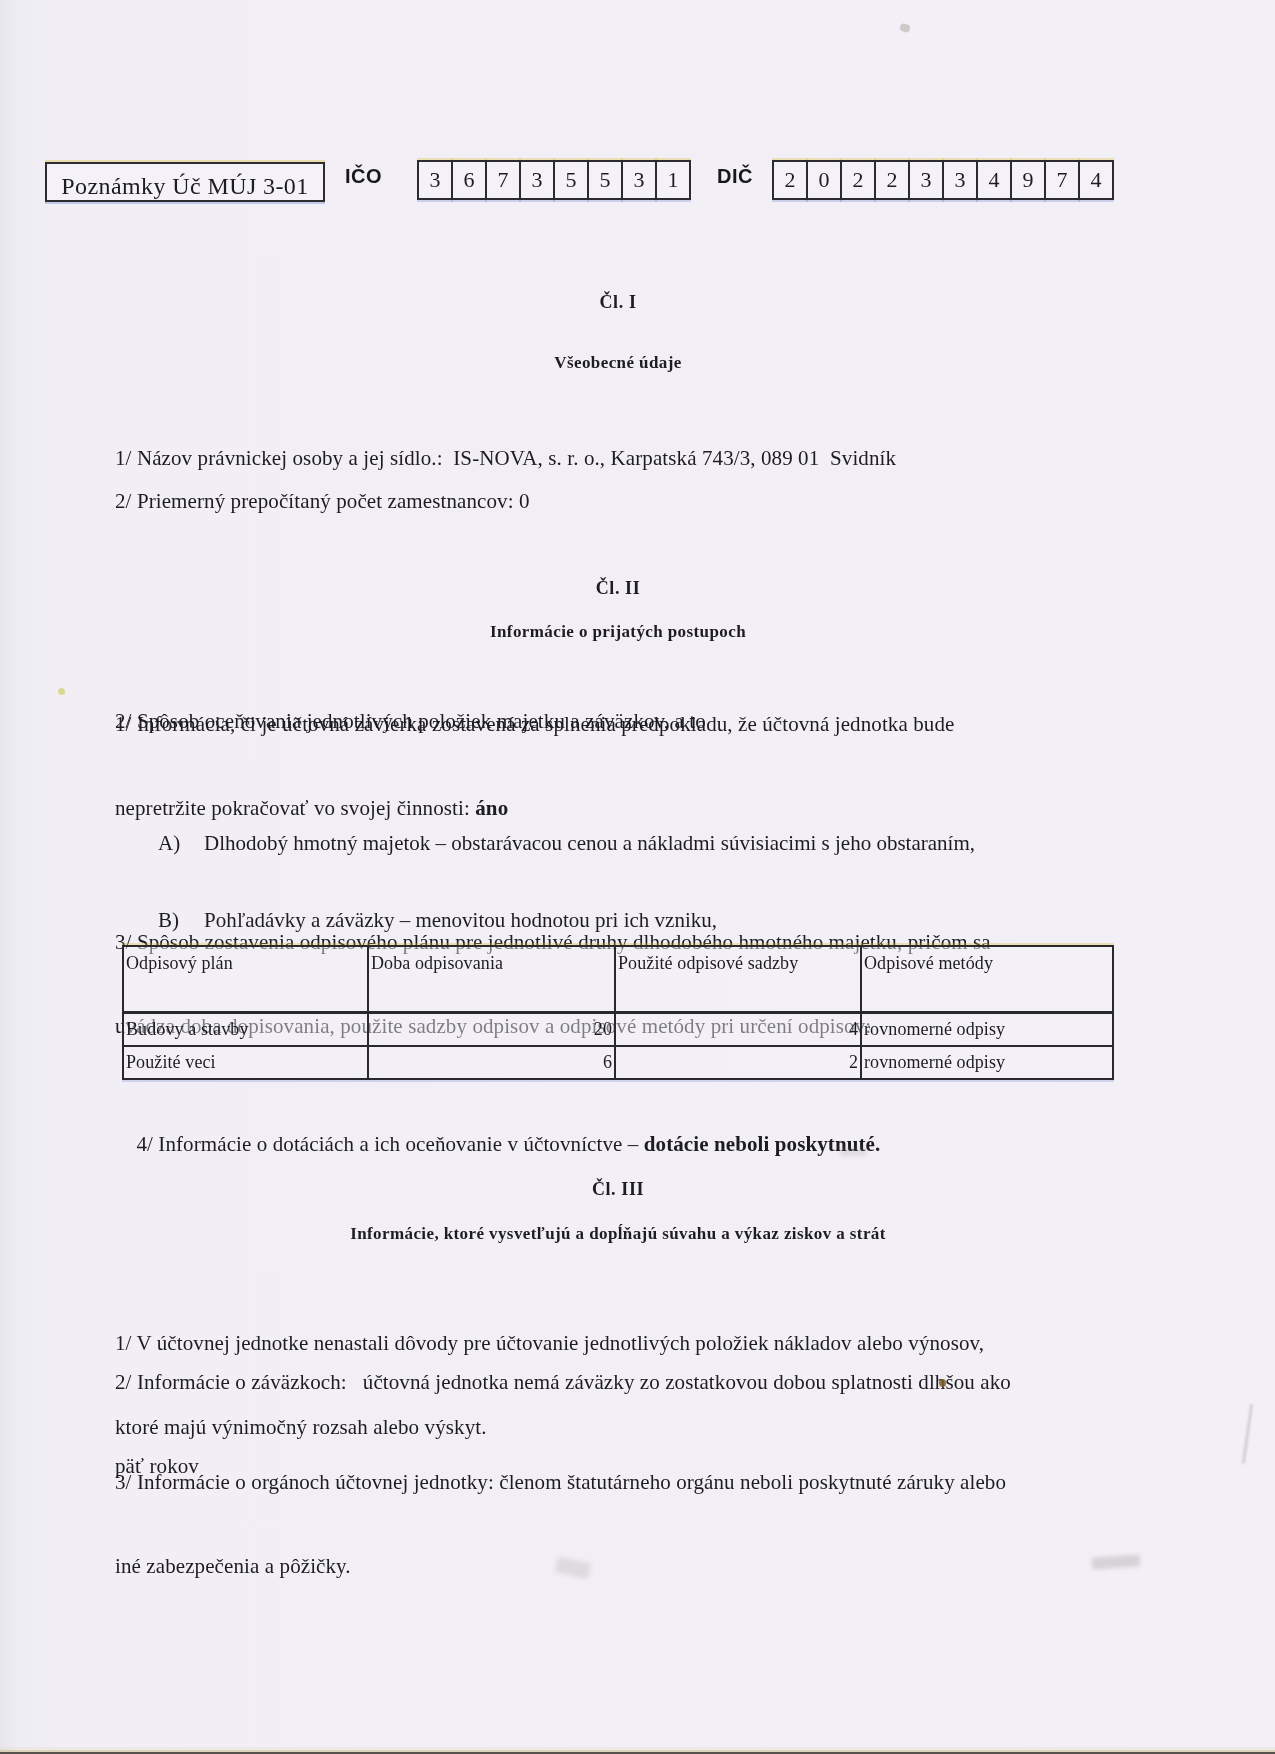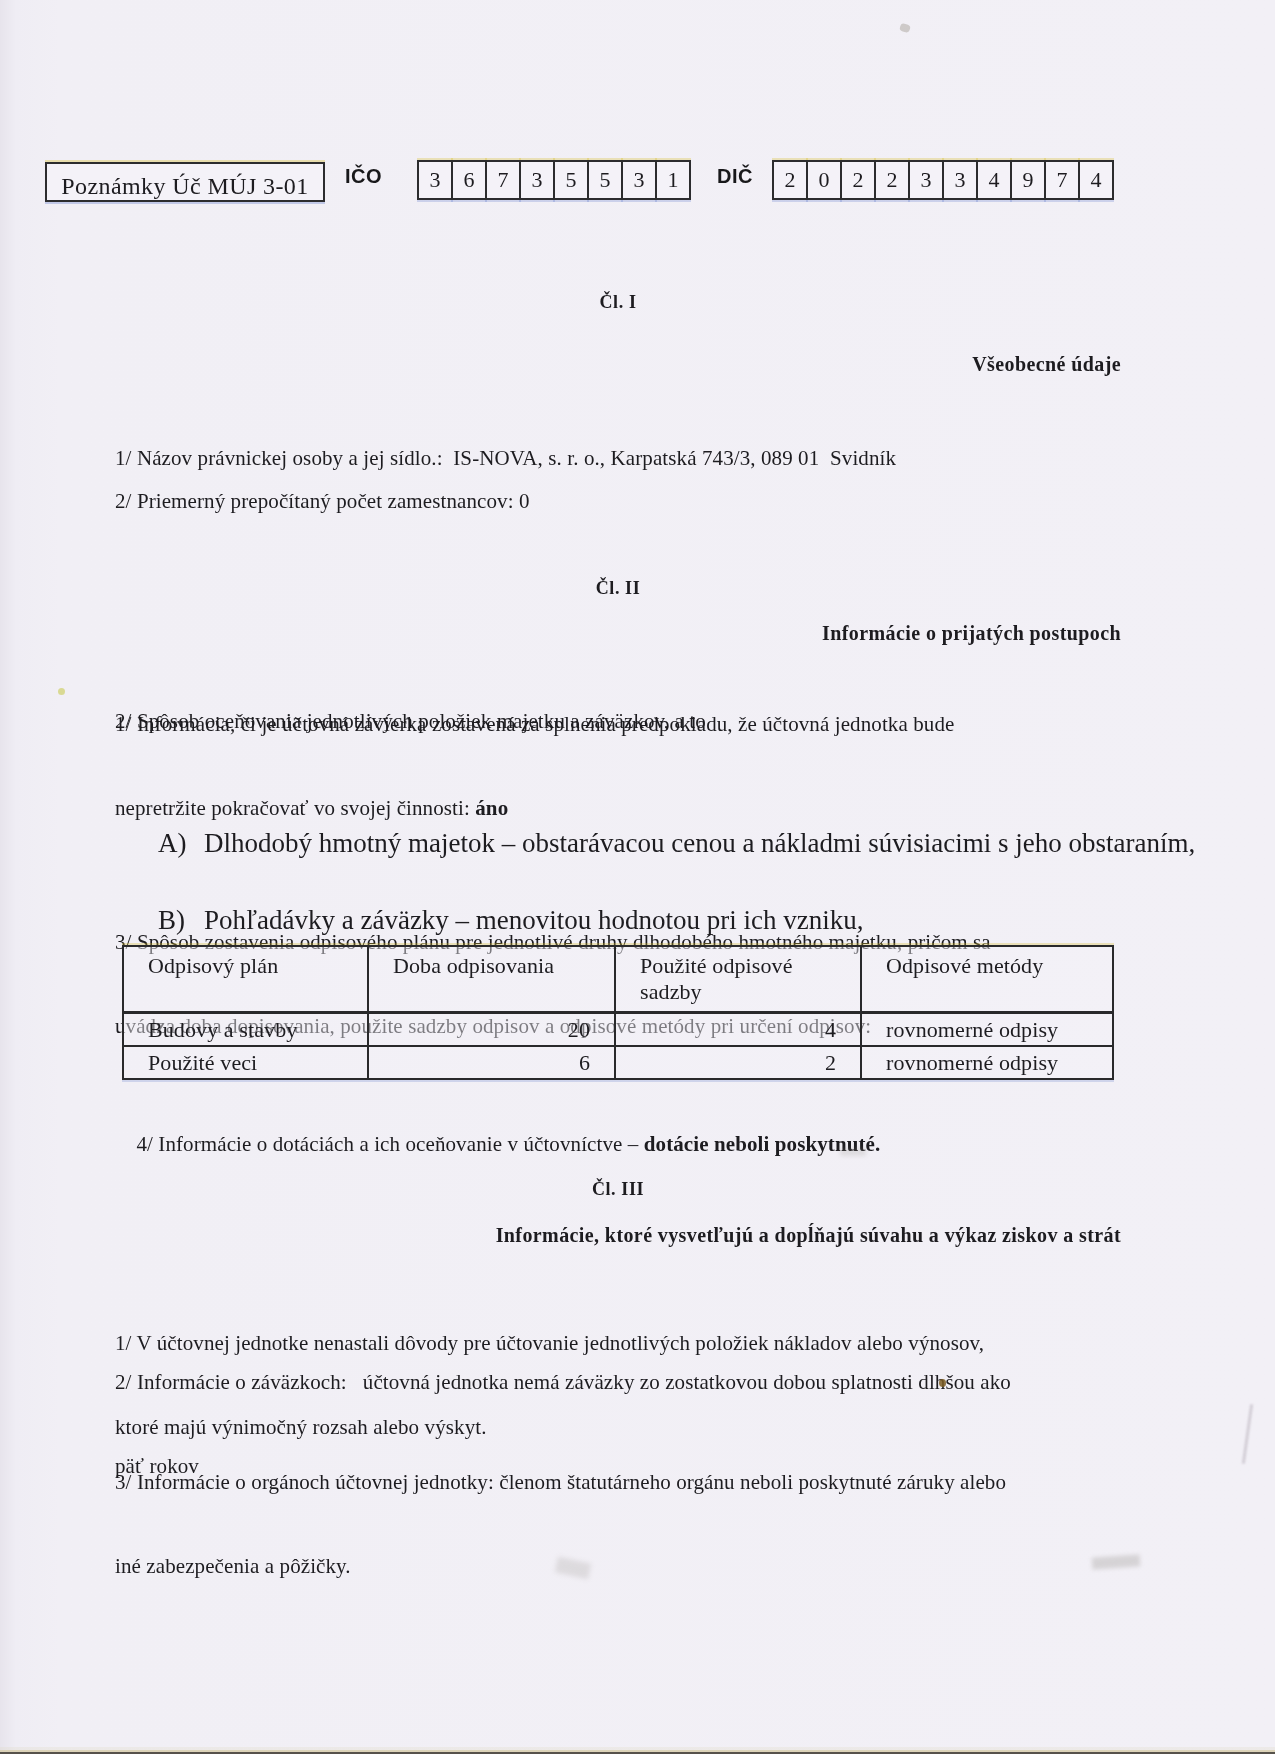--- a/index.html
+++ b/index.html
@@ -39,34 +39,34 @@
     border:2px solid #2c2c2e;background:#f4f2f8;
     display:flex;align-items:center;justify-content:center;
     font-size:22px;
     box-shadow:0 -2px 0 rgba(216,188,40,.3),0 2px 0 rgba(70,100,195,.22);
   }
   .cell:first-child{margin-left:0;}
   
   .h,.p{position:absolute;left:115px;white-space:pre;}
   .h{width:1006px;text-align:center;font-weight:bold;}
   .h-art{font-size:18px;letter-spacing:.6px;}
-  .h-sub{font-size:20px;letter-spacing:.4px;text-align:right;}
+  .h-sub{font-size:17px;letter-spacing:.4px;}
   .p{font-size:21px;line-height:28px;letter-spacing:.1px;}
   .b{font-weight:bold;}
-  .list{position:absolute;left:158px;font-size:27px;line-height:25.5px;white-space:pre;}
+  .list{position:absolute;left:158px;font-size:21px;line-height:25.5px;white-space:pre;}
   .marker{display:inline-block;width:46px;}
   
   .dep-table{
     position:absolute;left:122px;top:945px;
     border-collapse:collapse;background:rgba(244,242,248,.45);
     box-shadow:0 -2px 0 rgba(216,188,40,.3),0 2px 0 rgba(70,100,195,.2);
   }
   .dep-table th,.dep-table td{
-    border:2px solid #29292b;font-size:22px;font-weight:normal;
-    padding:2px 24px;letter-spacing:.1px;
+    border:2px solid #29292b;font-size:18px;font-weight:normal;
+    padding:2px 2px;letter-spacing:.1px;
   }
   .dep-table th{height:56px;vertical-align:top;text-align:left;padding-top:6px;}
   .dep-table thead th{border-bottom:3px solid #29292b;}
   .dep-table td{height:27px;margin-top:8px;}
   .dep-table td.num{text-align:right;}
   
   .artifact{position:absolute;pointer-events:none;}
   .dot-brown{left:939px;top:1379px;width:7px;height:8px;border-radius:50% 50% 45% 55%;background:#7c5d23;opacity:.85;}
   .fleck-yellow{left:58px;top:688px;width:7px;height:7px;border-radius:50%;background:#cfd06a;opacity:.7;}
   .mark-top{left:900px;top:24px;width:10px;height:8px;border-radius:40%;background:#a9a39b;opacity:.5;transform:rotate(18deg);}

